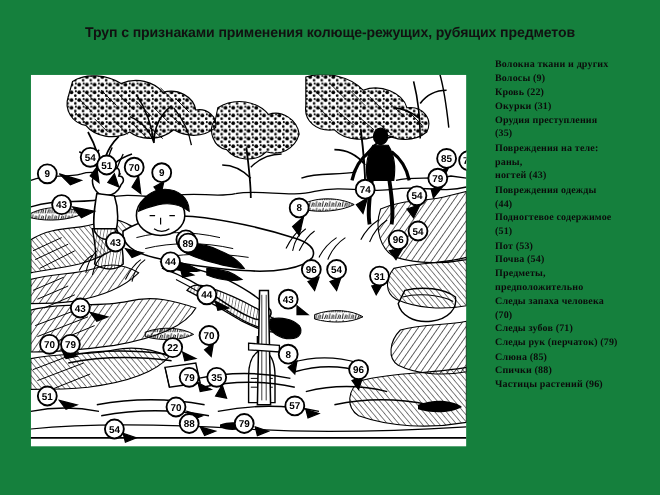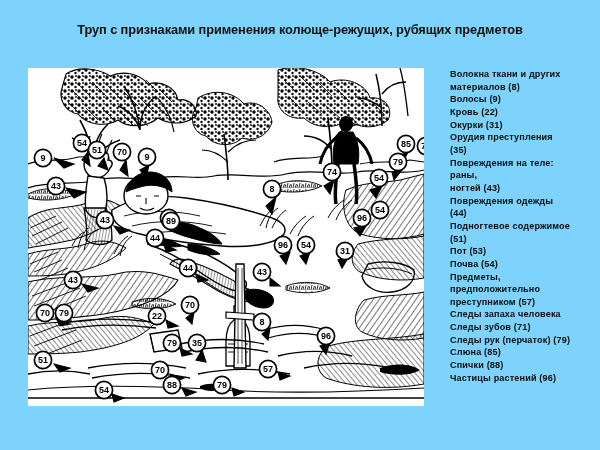--- a/index.html
+++ b/index.html
@@ -11,21 +11,21 @@
     width: 600px;
     height: 450px;
     overflow: hidden;
     font-family: "Liberation Sans", sans-serif;
     position: relative;
   }
   #page {
     position: relative;
     width: 600px;
     height: 450px;
-    background: #7dd3fc;
+    background: #15803d;
   }
   #title {
     position: absolute;
     left: 0;
     top: 22px;
     width: 600px;
     text-align: center;
     font-family: "Liberation Sans", sans-serif;
     font-weight: bold;
     font-size: 12.8px;
@@ -41,23 +41,23 @@
     height: 338px;
   }
   #illustration svg {
     display: block;
     width: 396px;
     height: 338px;
   }
   #legend {
     position: absolute;
     left: 450px;
-    top: 68px;
+    top: 52px;
     width: 148px;
-    font-family: Liberation Sans, sans-serif;
+    font-family: Liberation Serif, serif;
     font-weight: bold;
     font-size: 9.1px;
     line-height: 12.65px;
     color: #0b0b0b;
     letter-spacing: 0.15px;
   }
   #legend .legend-line {
     white-space: nowrap;
   }
   .marker-text {
@@ -460,39 +460,38 @@
           <g>
             <circle cx="76" cy="322" r="8.6" fill="#ffffff" stroke="#000000" stroke-width="1.7"></circle>
             <text x="76" y="325.2" text-anchor="middle" class="marker-text">54</text>
           </g>
         </g>
     </svg>
   </div>
 
   <div id="legend">
       <div class="legend-line">Волокна ткани и других</div>
-      <div class="legend-line">материалов (8)</div>
       <div class="legend-line">Волосы (9)</div>
       <div class="legend-line">Кровь (22)</div>
       <div class="legend-line">Окурки (31)</div>
       <div class="legend-line">Орудия преступления</div>
       <div class="legend-line">(35)</div>
       <div class="legend-line">Повреждения на теле:</div>
       <div class="legend-line">раны,</div>
       <div class="legend-line">ногтей (43)</div>
       <div class="legend-line">Повреждения одежды</div>
       <div class="legend-line">(44)</div>
       <div class="legend-line">Подногтевое содержимое</div>
       <div class="legend-line">(51)</div>
       <div class="legend-line">Пот (53)</div>
       <div class="legend-line">Почва (54)</div>
       <div class="legend-line">Предметы,</div>
       <div class="legend-line">предположительно</div>
-      <div class="legend-line">преступником (57)</div>
       <div class="legend-line">Следы запаха человека</div>
+      <div class="legend-line">(70)</div>
       <div class="legend-line">Следы зубов (71)</div>
       <div class="legend-line">Следы рук (перчаток) (79)</div>
       <div class="legend-line">Слюна (85)</div>
       <div class="legend-line">Спички (88)</div>
       <div class="legend-line">Частицы растений (96)</div>
     </div>
 
 </div>
 
 </body></html>

